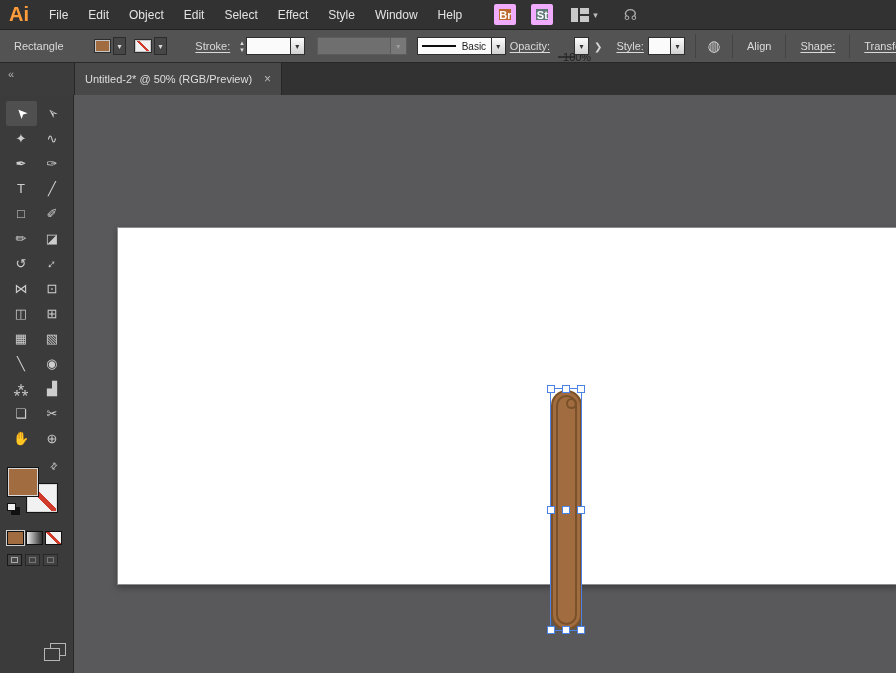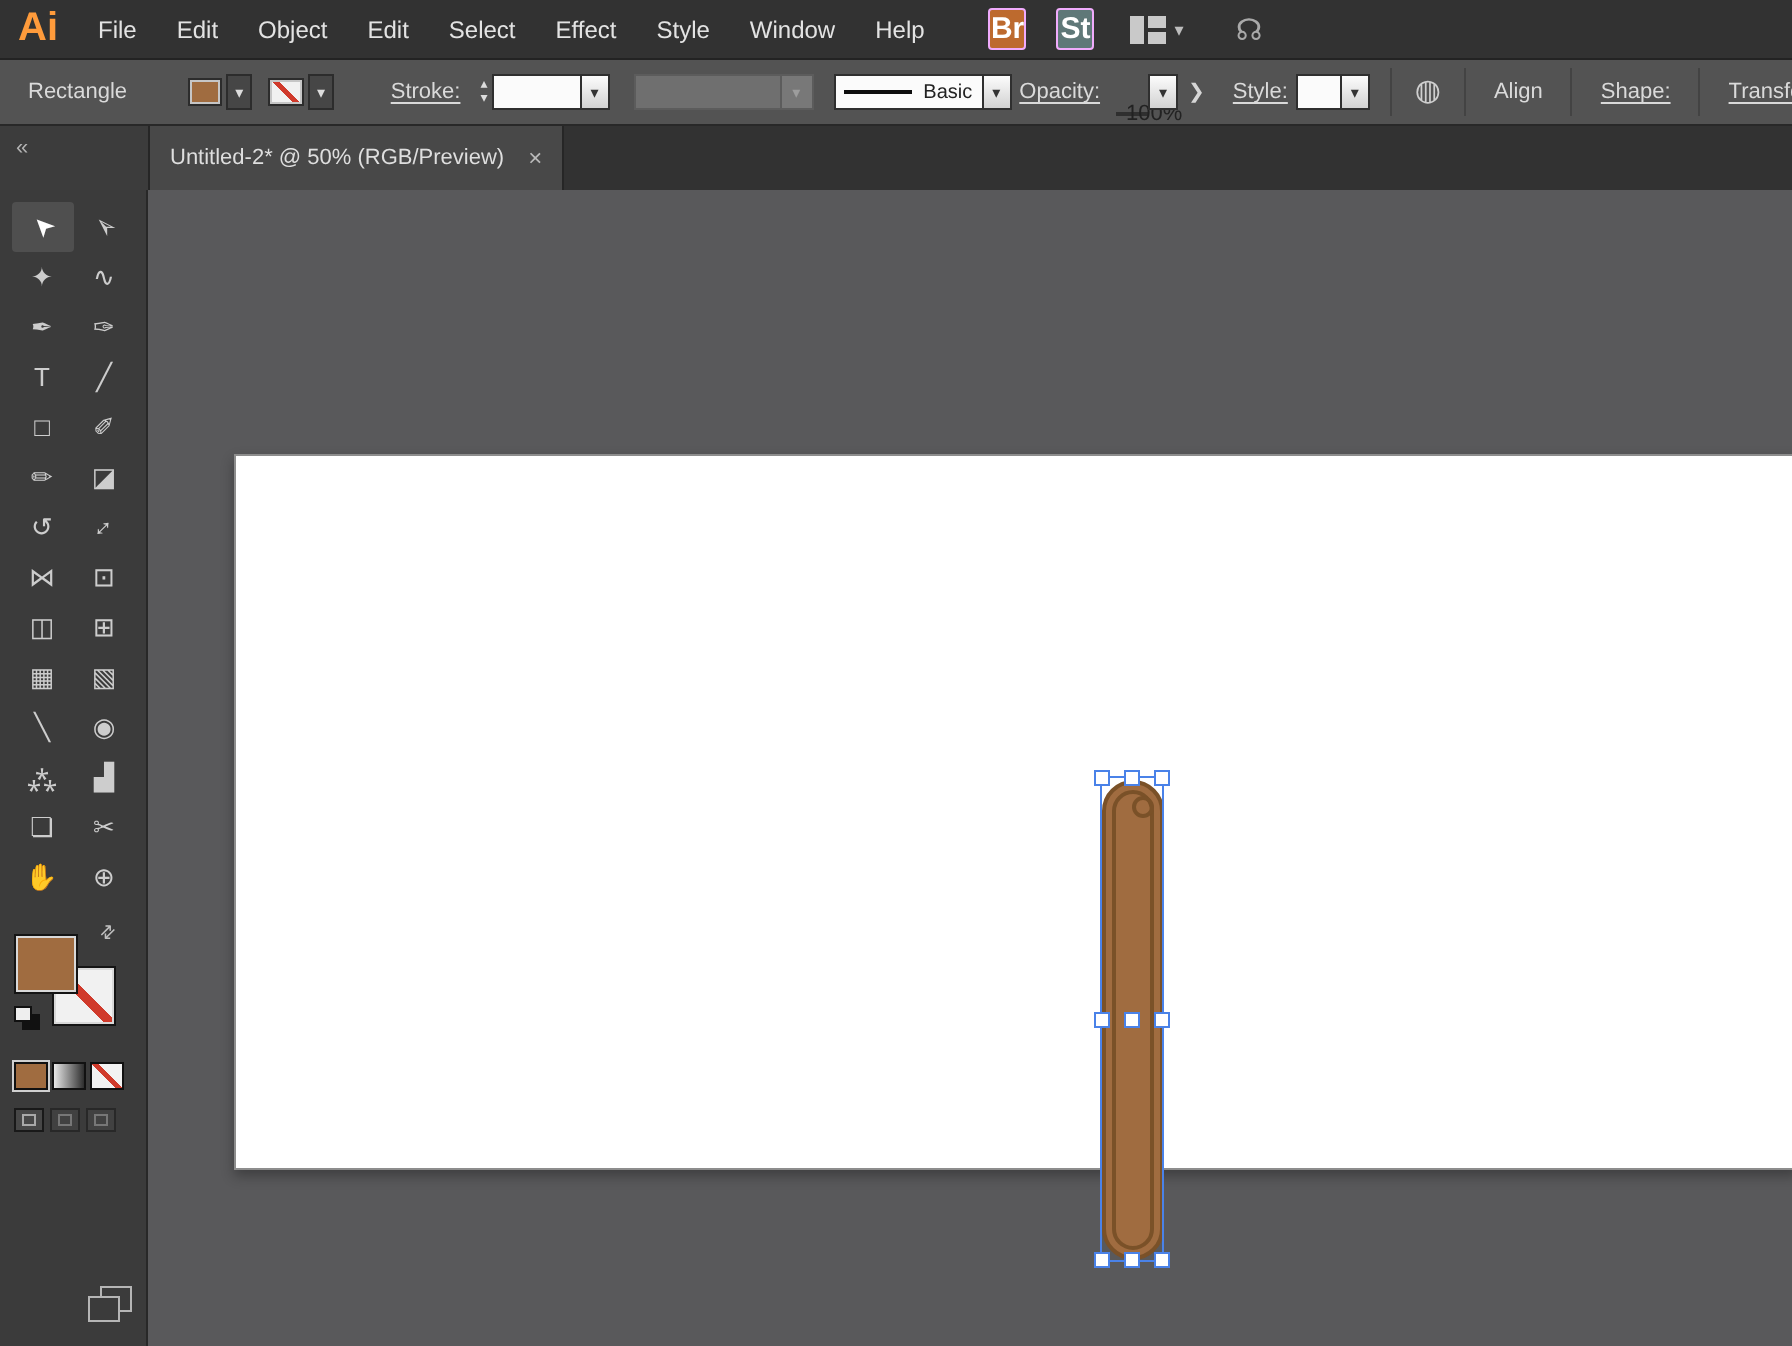--- a/index.html
+++ b/index.html
@@ -5,22 +5,22 @@
   html,body{margin:0;padding:0;background:#222;}
   .app{position:relative;width:896px;height:673px;overflow:hidden;
        font-family:"Liberation Sans",sans-serif;background:#3b3b3b;user-select:none;}
 
   
   .menubar{position:absolute;top:0;left:0;right:0;height:30px;background:#323232;
            border-bottom:1px solid #232323;display:flex;align-items:center;box-sizing:border-box;}
   .ai-logo{color:#ff9b3b;font-weight:bold;font-size:20px;margin:0 10px 0 9px;}
   .menus{display:flex;height:30px;align-items:center;}
   .menu-item{color:#e3e3e3;font-size:12px;padding:0 10px;line-height:30px;cursor:default;}
-  .mb-btn{width:19px;height:21px;border-radius:2px;color:#fff;font-size:15px;font-weight:bold;
-          display:flex;align-items:center;justify-content:center;border:1px solid #f0abfc;box-sizing:border-box;}
+  .mb-btn{width:19px;height:21px;border-radius:2px;color:#fff;font-size:11px;font-weight:bold;
+          display:flex;align-items:center;justify-content:center;border:5px solid #f0abfc;box-sizing:border-box;}
   .br-btn{background:#bd6a2e;margin-left:22px;}
   .st-btn{background:#5f7878;margin-left:15px;}
   .ws-icon{display:inline-flex;margin-left:18px;width:18px;height:14px;position:relative;}
   .ws-a{position:absolute;left:0;top:0;width:7px;height:14px;background:#c9c9c9;}
   .ws-b{position:absolute;left:9px;top:0;width:9px;height:6px;background:#c9c9c9;}
   .ws-c{position:absolute;left:9px;top:8px;width:9px;height:6px;background:#c9c9c9;}
   .ws-chev{color:#bdbdbd;font-size:9px;margin-left:4px;}
   .broadcast{color:#a9a9a9;font-size:15px;margin-left:26px;}
 
   

